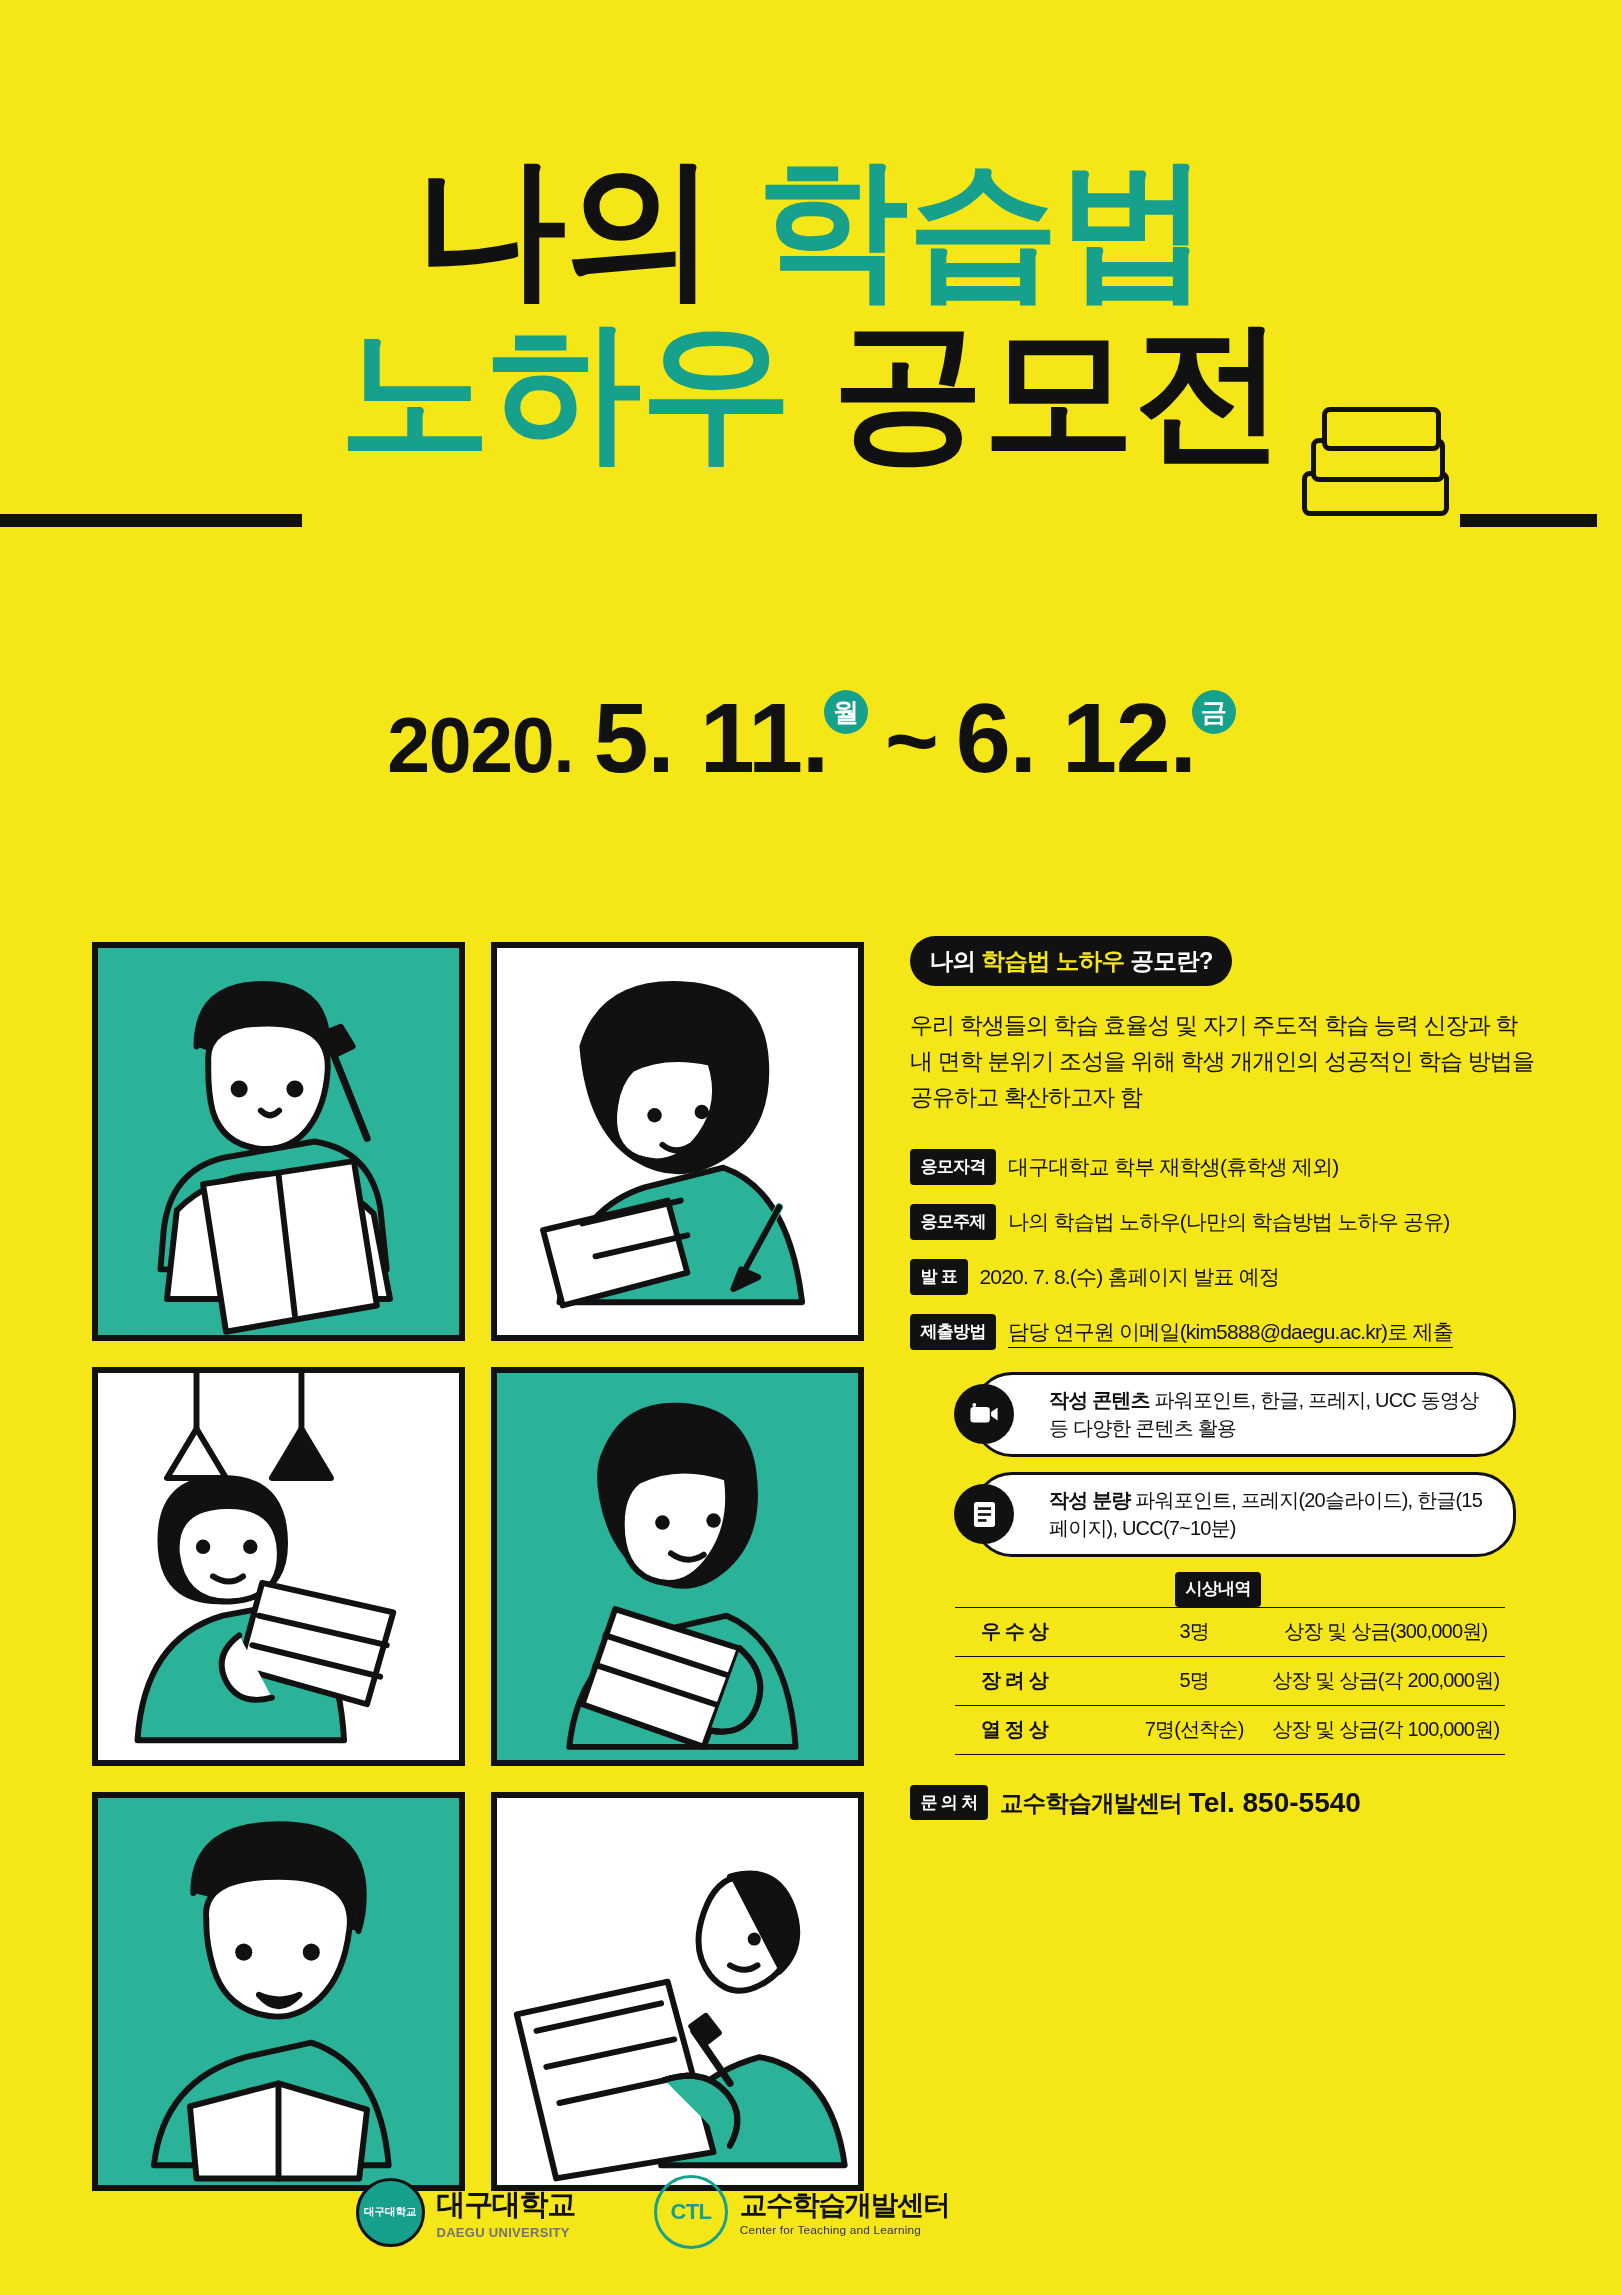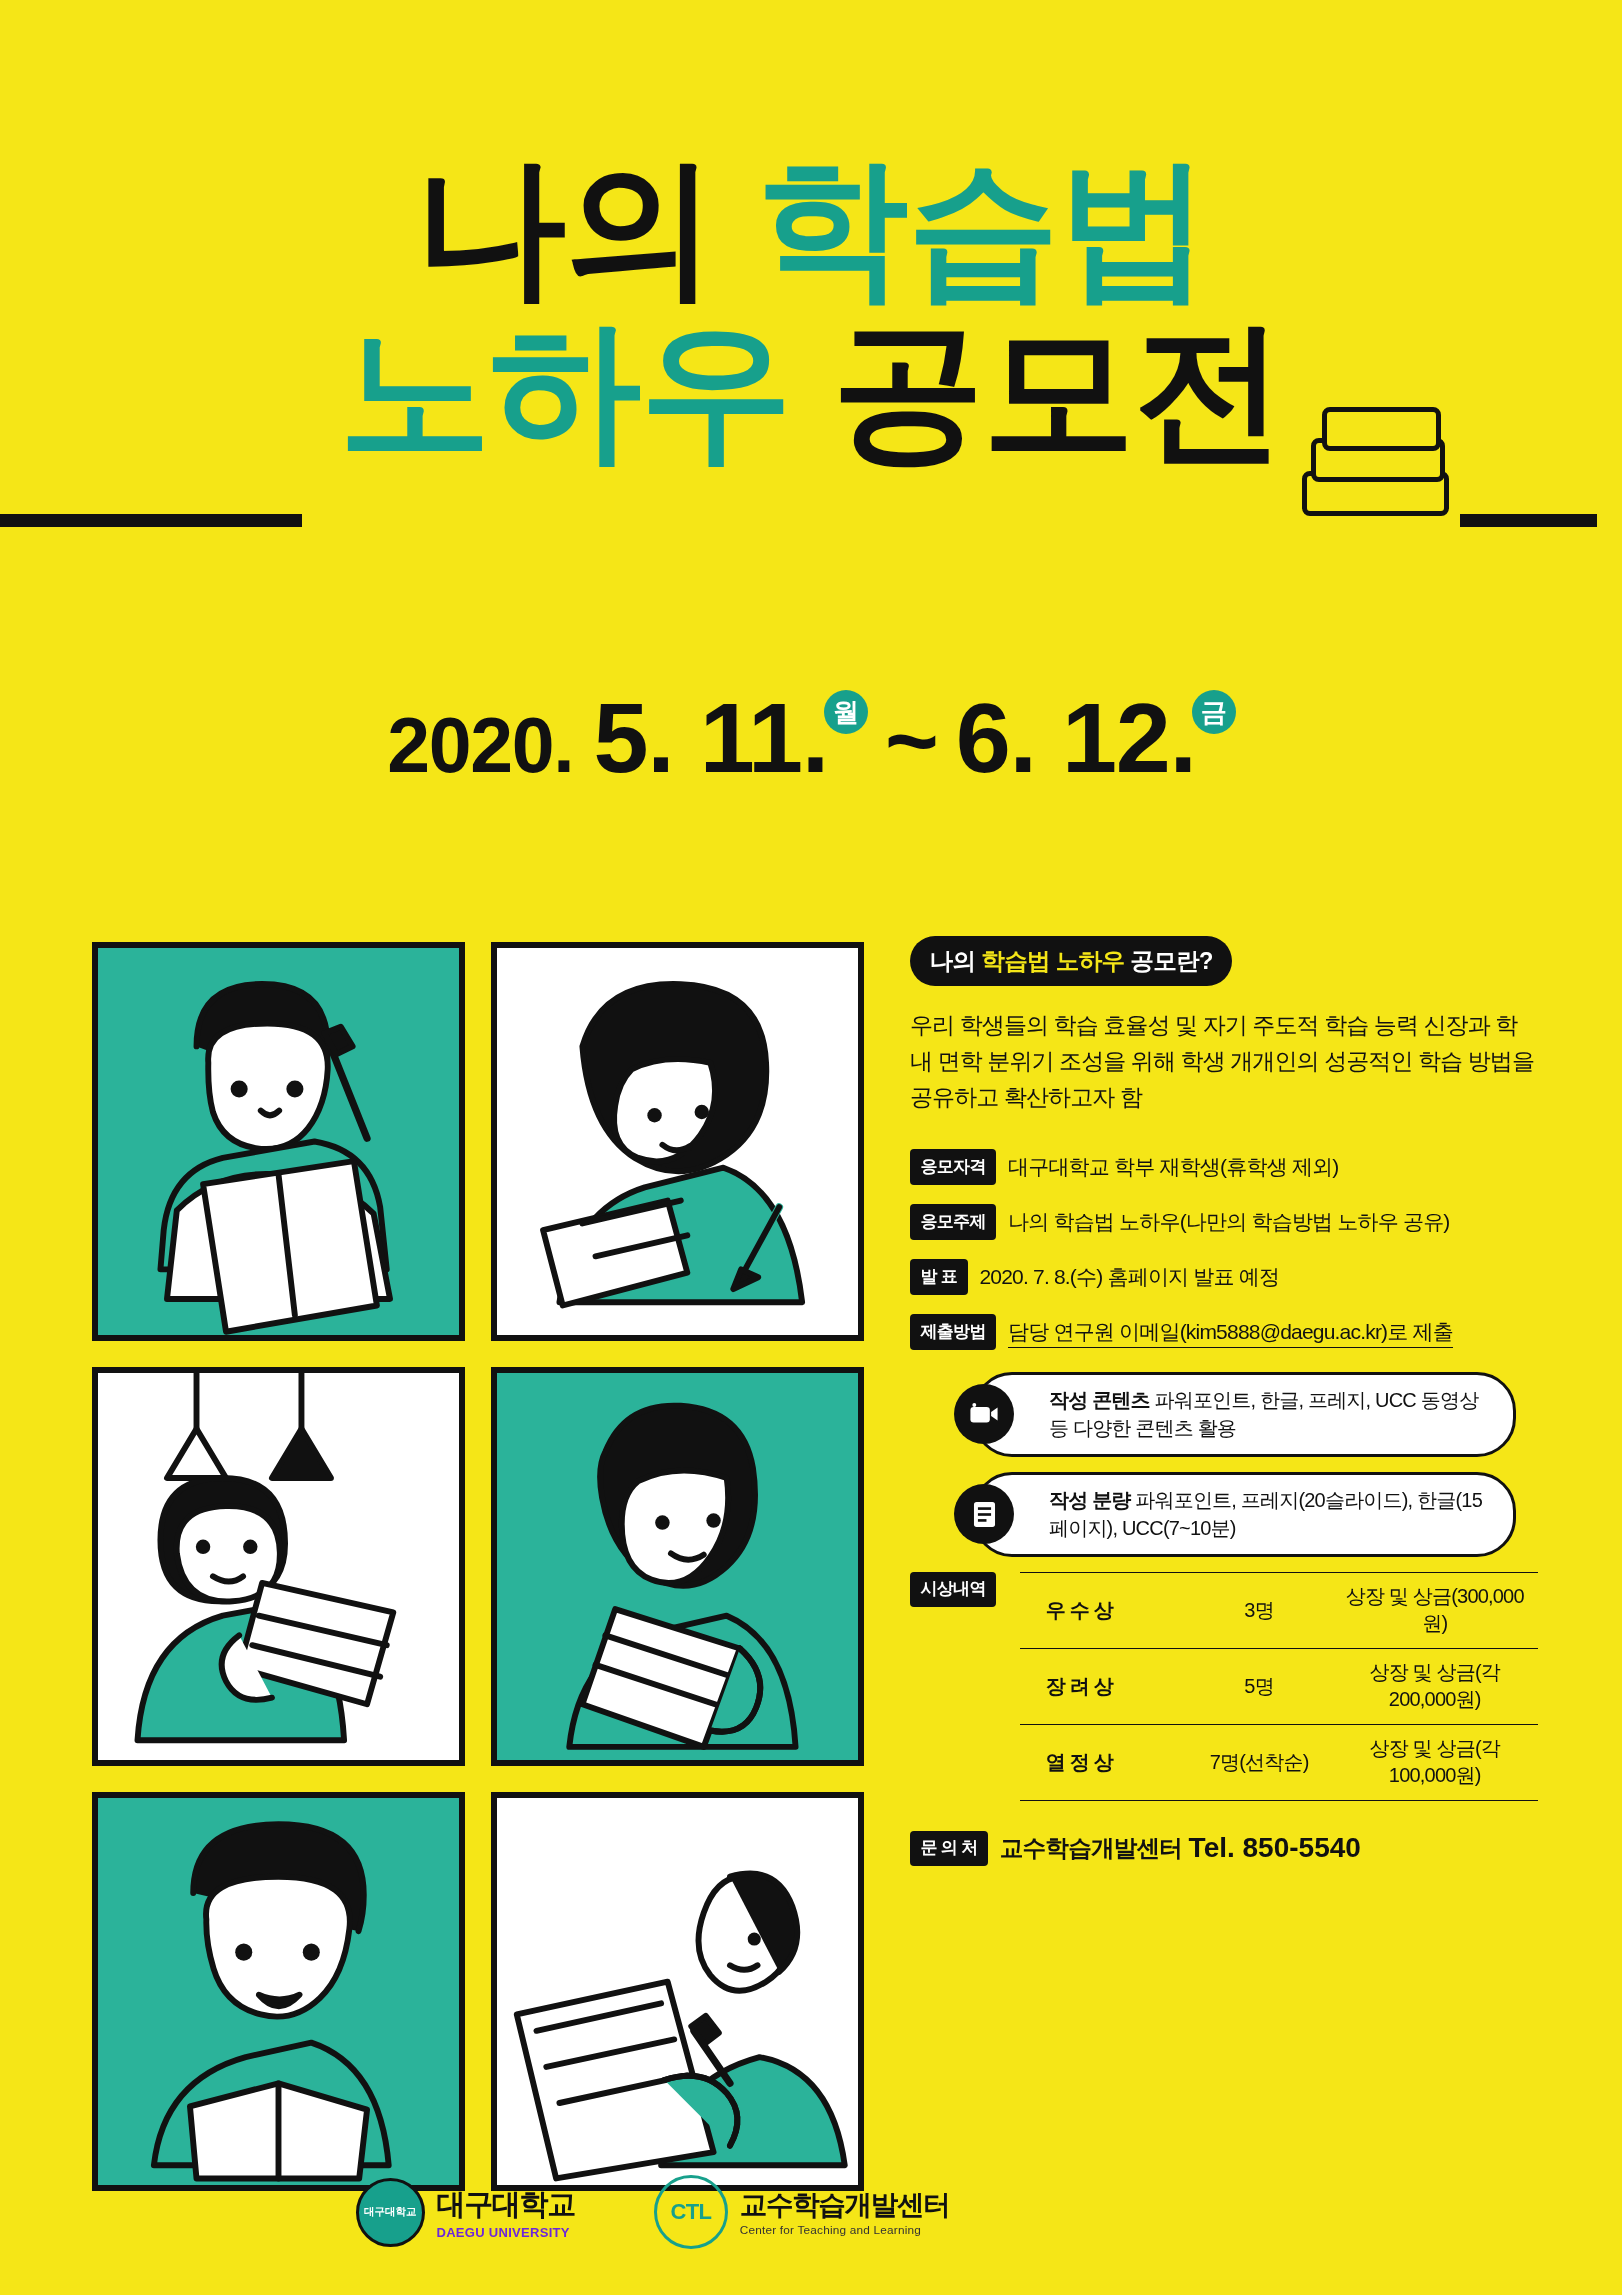--- a/index.html
+++ b/index.html
@@ -239,21 +239,22 @@
     font-size: 20px;
     line-height: 1.4;
     letter-spacing: -0.8px;
   }
   .callout .ctext b { font-weight: 700; }
 
   
   .prize-wrap {
     margin-top: 12px;
     display: flex;
-    align-items: flex-start;
+    align-items: center;
+    flex-direction: column;
   }
   .prize-table {
     border-collapse: collapse;
     width: 550px;
     margin-left: 11.8px;
   }
   .prize-table td {
     border-top: 1.3px solid #111111;
     border-bottom: 1.3px solid #111111;
     padding: 10.5px 3.9px;
@@ -293,21 +294,21 @@
   }
   .logo-group { display: flex; align-items: center; gap: 11.8px; }
   .seal {
     width: 63px; height: 63px; border-radius: 50%;
     background: #17a08c; border: 3.3px solid #111;
     display: flex; align-items: center; justify-content: center;
     color: #fff; font-size: 10.5px; text-align: center; line-height: 1.05;
     font-weight: 700;
   }
   .logo-kr { font-size: 29px; font-weight: 800; letter-spacing: -1.3px; color:#111; }
-  .logo-en { font-size: 13px; font-weight: 700; letter-spacing: 0.3px; color:#6d28d9; }
+  .logo-en { font-size: 13px; font-weight: 700; letter-spacing: 0.3px; color:#737373; }
   .ctl-mark {
     width: 68px; height: 68px; border-radius: 50%;
     border: 3.9px solid #17a08c;
     display:flex; align-items:center; justify-content:center;
     color:#17a08c; font-weight:800; font-size: 22px; letter-spacing:-0.7px;
   }
   .ctl-kr { font-size: 27.5px; font-weight: 800; letter-spacing: -1.3px; color: #111; }
   .ctl-en { font-size: 11.8px; color:#333; letter-spacing: 0.2px; }
 </style>
 </head>

